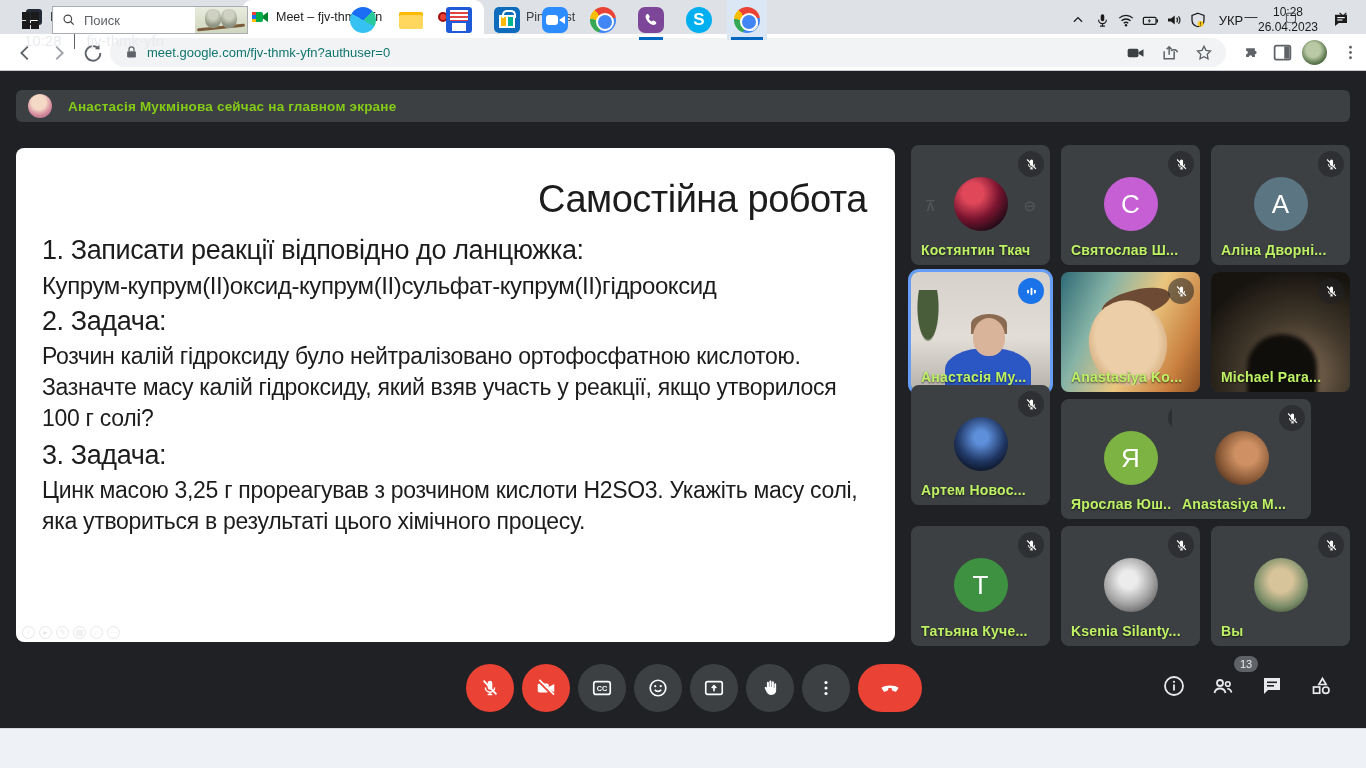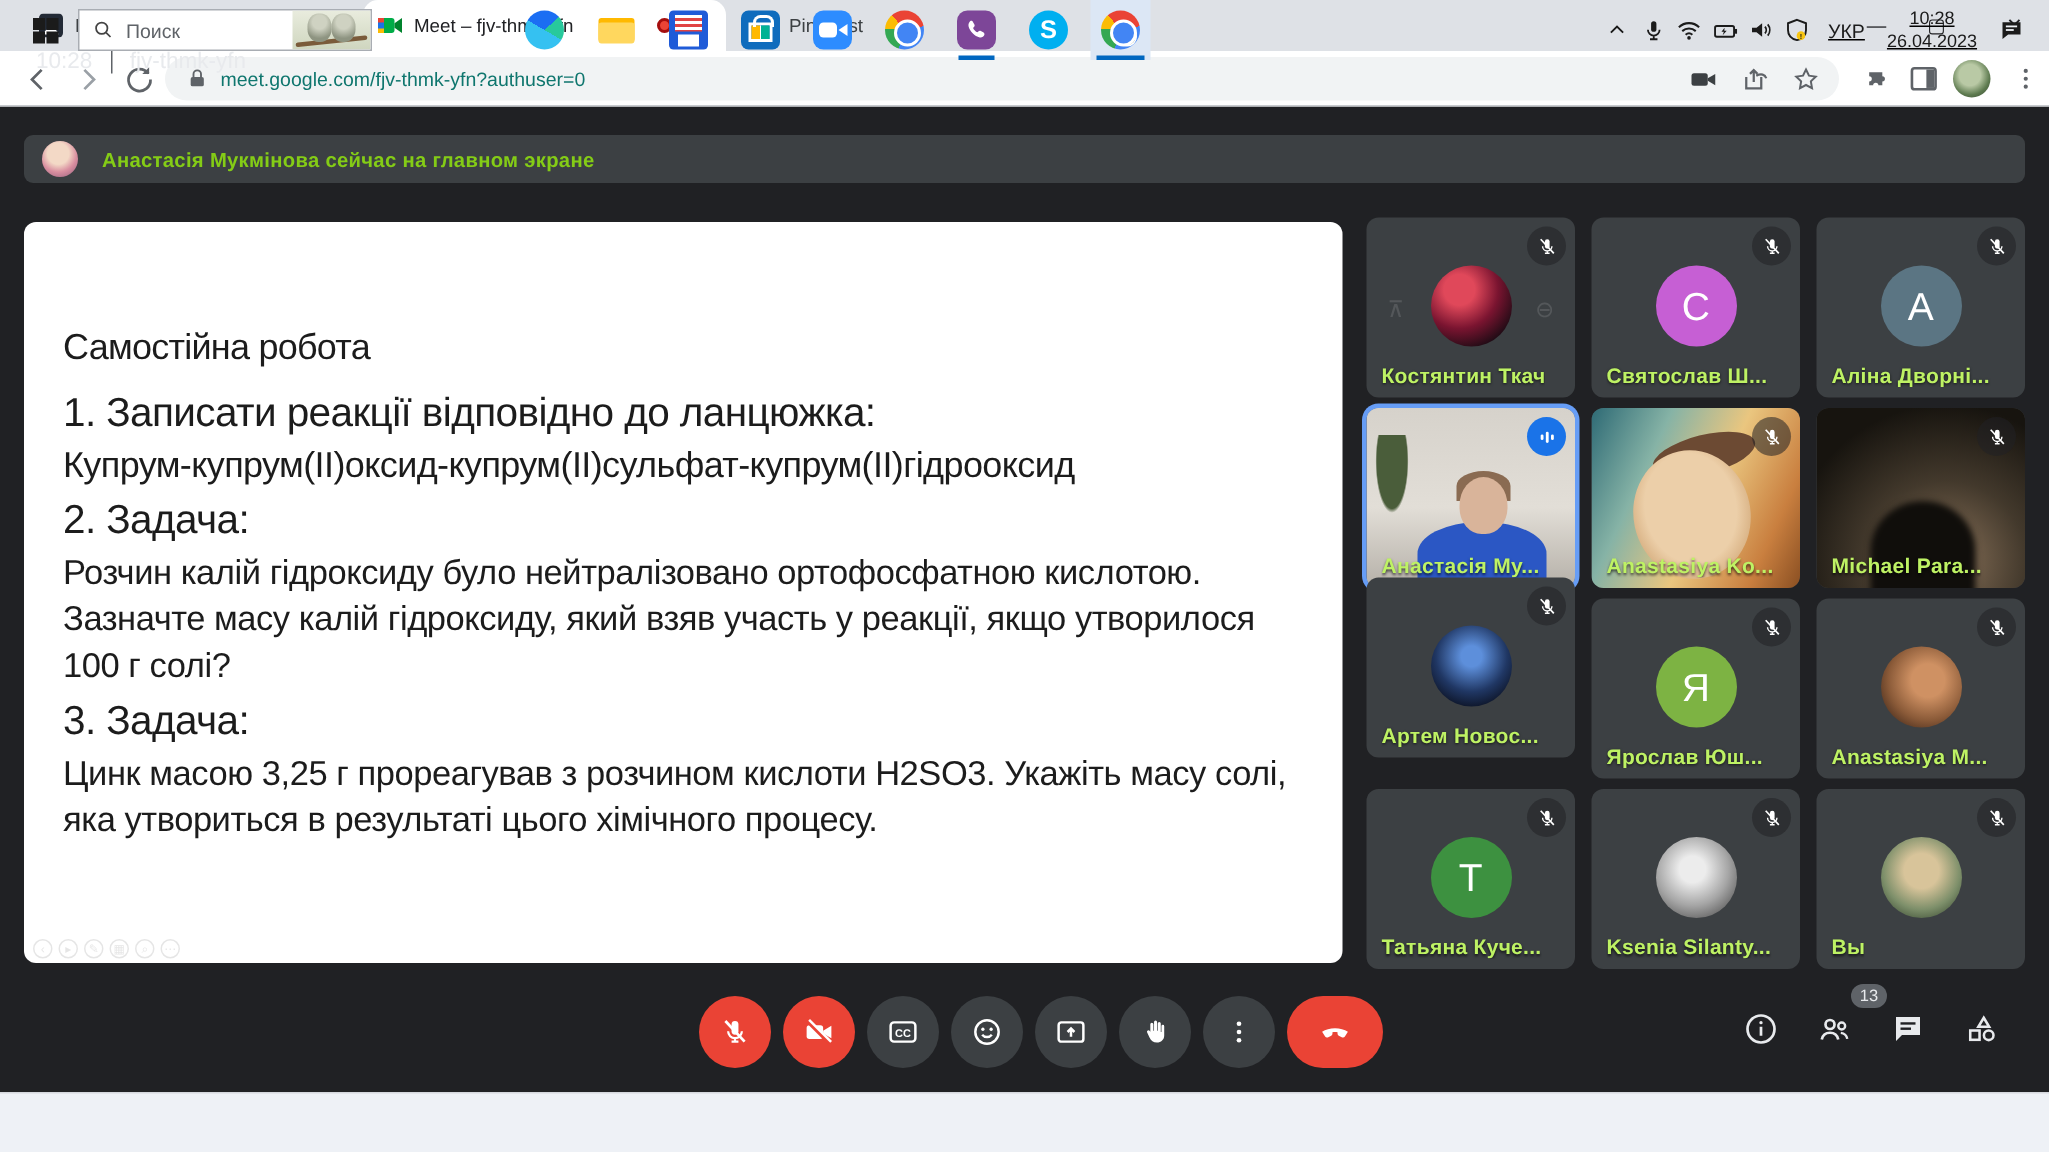--- a/index.html
+++ b/index.html
@@ -27,21 +27,21 @@
   #profile-av { position:absolute; left:1302px; top:40px; width:25px; height:25px; border-radius:50%;
     background:radial-gradient(circle at 45% 40%, #b9c9a5 0 35%, #5d7a4f 65%, #31402c); }
 
   
   #banner { position:absolute; left:16px; top:90px; width:1334px; height:32px; background:#3c4043; border-radius:6px; display:flex; align-items:center; }
   #banner .bav { width:24px; height:24px; border-radius:50%; margin:0 16px 0 12px;
     background:radial-gradient(circle at 45% 35%, #f3d9c6 0 35%, #d98fa0 60%, #8f5a7a); }
   #banner .btxt { color:#84cc16; font-size:13.5px; font-weight:bold; letter-spacing:.2px; }
 
   #slide { position:absolute; left:16px; top:148px; width:879px; height:494px; background:#fff; border-radius:8px; padding:30px 28px 0 26px; color:#1c1c1c; }
-  #slide .s-title { text-align:left; font-size:24px; letter-spacing:-.5px; margin-bottom:14px;margin-top:40px; }
+  #slide .s-title { text-align:right; font-size:38px; letter-spacing:-.5px; margin-bottom:14px; }
   #slide .s-h { font-size:27px; letter-spacing:-.4px; margin-top:6px; }
   #slide .s-chain { font-size:24px; letter-spacing:-.4px; margin-top:6px; }
   #slide .s-p { font-size:23px; letter-spacing:-.3px; line-height:31px; margin-top:4px; max-width:825px; }
   #slide-ctrls { position:absolute; left:22px; top:626px; display:flex; gap:4px; opacity:.16; }
   #slide-ctrls .sc { width:13px; height:13px; border:1px solid #666; border-radius:50%; color:#666; font-size:8px; line-height:11px; text-align:center; }
 
   .tile { position:absolute; width:139px; height:120px; background:#3c4043; border-radius:8px; overflow:hidden; }
   .tile .nm { position:absolute; left:10px; bottom:7px; max-width:118px; color:#bef264; font-size:14px; font-weight:bold; letter-spacing:.2px; white-space:nowrap; overflow:hidden; text-shadow:0 1px 2px rgba(0,0,0,.7); }
   .badge-tr { position:absolute; top:6px; right:6px; width:26px; height:26px; border-radius:50%; background:rgba(32,33,36,.55); display:flex; align-items:center; justify-content:center; }
   .badge-blue { background:#1a73e8; }
@@ -112,21 +112,21 @@
   .zoom-ic::before { content:""; position:absolute; left:4px; top:8px; width:12px; height:10px; background:#fff; border-radius:3px; }
   .zoom-ic::after { content:""; position:absolute; right:3px; top:9px; border-left:6px solid #fff; border-top:4px solid transparent; border-bottom:4px solid transparent; transform:rotate(180deg); }
   .floppy-ic { border-radius:3px; background:#1f5bd8; position:relative; }
   .floppy-ic::before { content:""; position:absolute; left:4px; top:3px; width:18px; height:11px; background:repeating-linear-gradient(#fff 0 2px,#e04444 2px 4px); }
   .floppy-ic::after { content:""; position:absolute; left:6px; bottom:2px; width:14px; height:8px; background:#fff; }
   .folder-ic { position:relative; }
   .folder-ic::before { content:""; position:absolute; left:1px; top:5px; width:24px; height:16px; background:#ffb900; border-radius:2px; }
   .folder-ic::after { content:""; position:absolute; left:1px; top:8px; width:24px; height:14px; background:#ffd75e; border-radius:2px; }
   .avatar-mini { position:absolute; right:2px; bottom:2px; width:13px; height:13px; border-radius:50%; border:1px solid #fff;
     background:radial-gradient(circle at 45% 40%, #b9c9a5 0 35%, #5d7a4f 65%, #31402c); }
-  #tray { position:absolute; left:1066px; top:0; height:40px; display:flex; align-items:center;text-decoration:underline; }
+  #tray { position:absolute; left:1066px; top:0; height:40px; display:flex; align-items:center; }
   .tric { width:24px; height:24px; display:flex; align-items:center; justify-content:center; color:#1b1b1b; }
   #lang { font-size:13px; color:#1b1b1b; width:42px; text-align:center; }
   #clock { width:72px; text-align:center; font-size:12px; color:#1b1b1b; line-height:15px; }
 
   svg { display:block; }
 </style>
 </head>
 <body>
 
 <div id="screen">
@@ -358,21 +358,21 @@
     <div class="avatar" style="background:#7db343;">Я</div>
     <div class="badge-tr">
         <svg viewBox="0 0 24 24" width="15" height="15">
           <path d="M12 14a2.5 2.5 0 0 0 2.5-2.5v-5a2.5 2.5 0 0 0-5 0v5A2.5 2.5 0 0 0 12 14z" fill="#fff"></path>
           <path d="M7 11.5a5 5 0 0 0 10 0M12 16.5V19M9.5 19h5" stroke="#fff" stroke-width="1.5" fill="none"></path>
           <path d="M5 4l14 15" stroke="#fff" stroke-width="1.8"></path>
         </svg>
       </div>
     <div class="nm">Ярослав Юш...</div>
   </div>
-  <div class="tile" style="left:1211px;top:399px;padding-left:16px;">
+  <div class="tile" style="left:1172px;top:399px;padding-left:16px;">
     <div class="avatar p9"></div>
     <div class="badge-tr">
         <svg viewBox="0 0 24 24" width="15" height="15">
           <path d="M12 14a2.5 2.5 0 0 0 2.5-2.5v-5a2.5 2.5 0 0 0-5 0v5A2.5 2.5 0 0 0 12 14z" fill="#fff"></path>
           <path d="M7 11.5a5 5 0 0 0 10 0M12 16.5V19M9.5 19h5" stroke="#fff" stroke-width="1.5" fill="none"></path>
           <path d="M5 4l14 15" stroke="#fff" stroke-width="1.8"></path>
         </svg>
       </div>
     <div class="nm">Anastasiya M...</div>
   </div>

